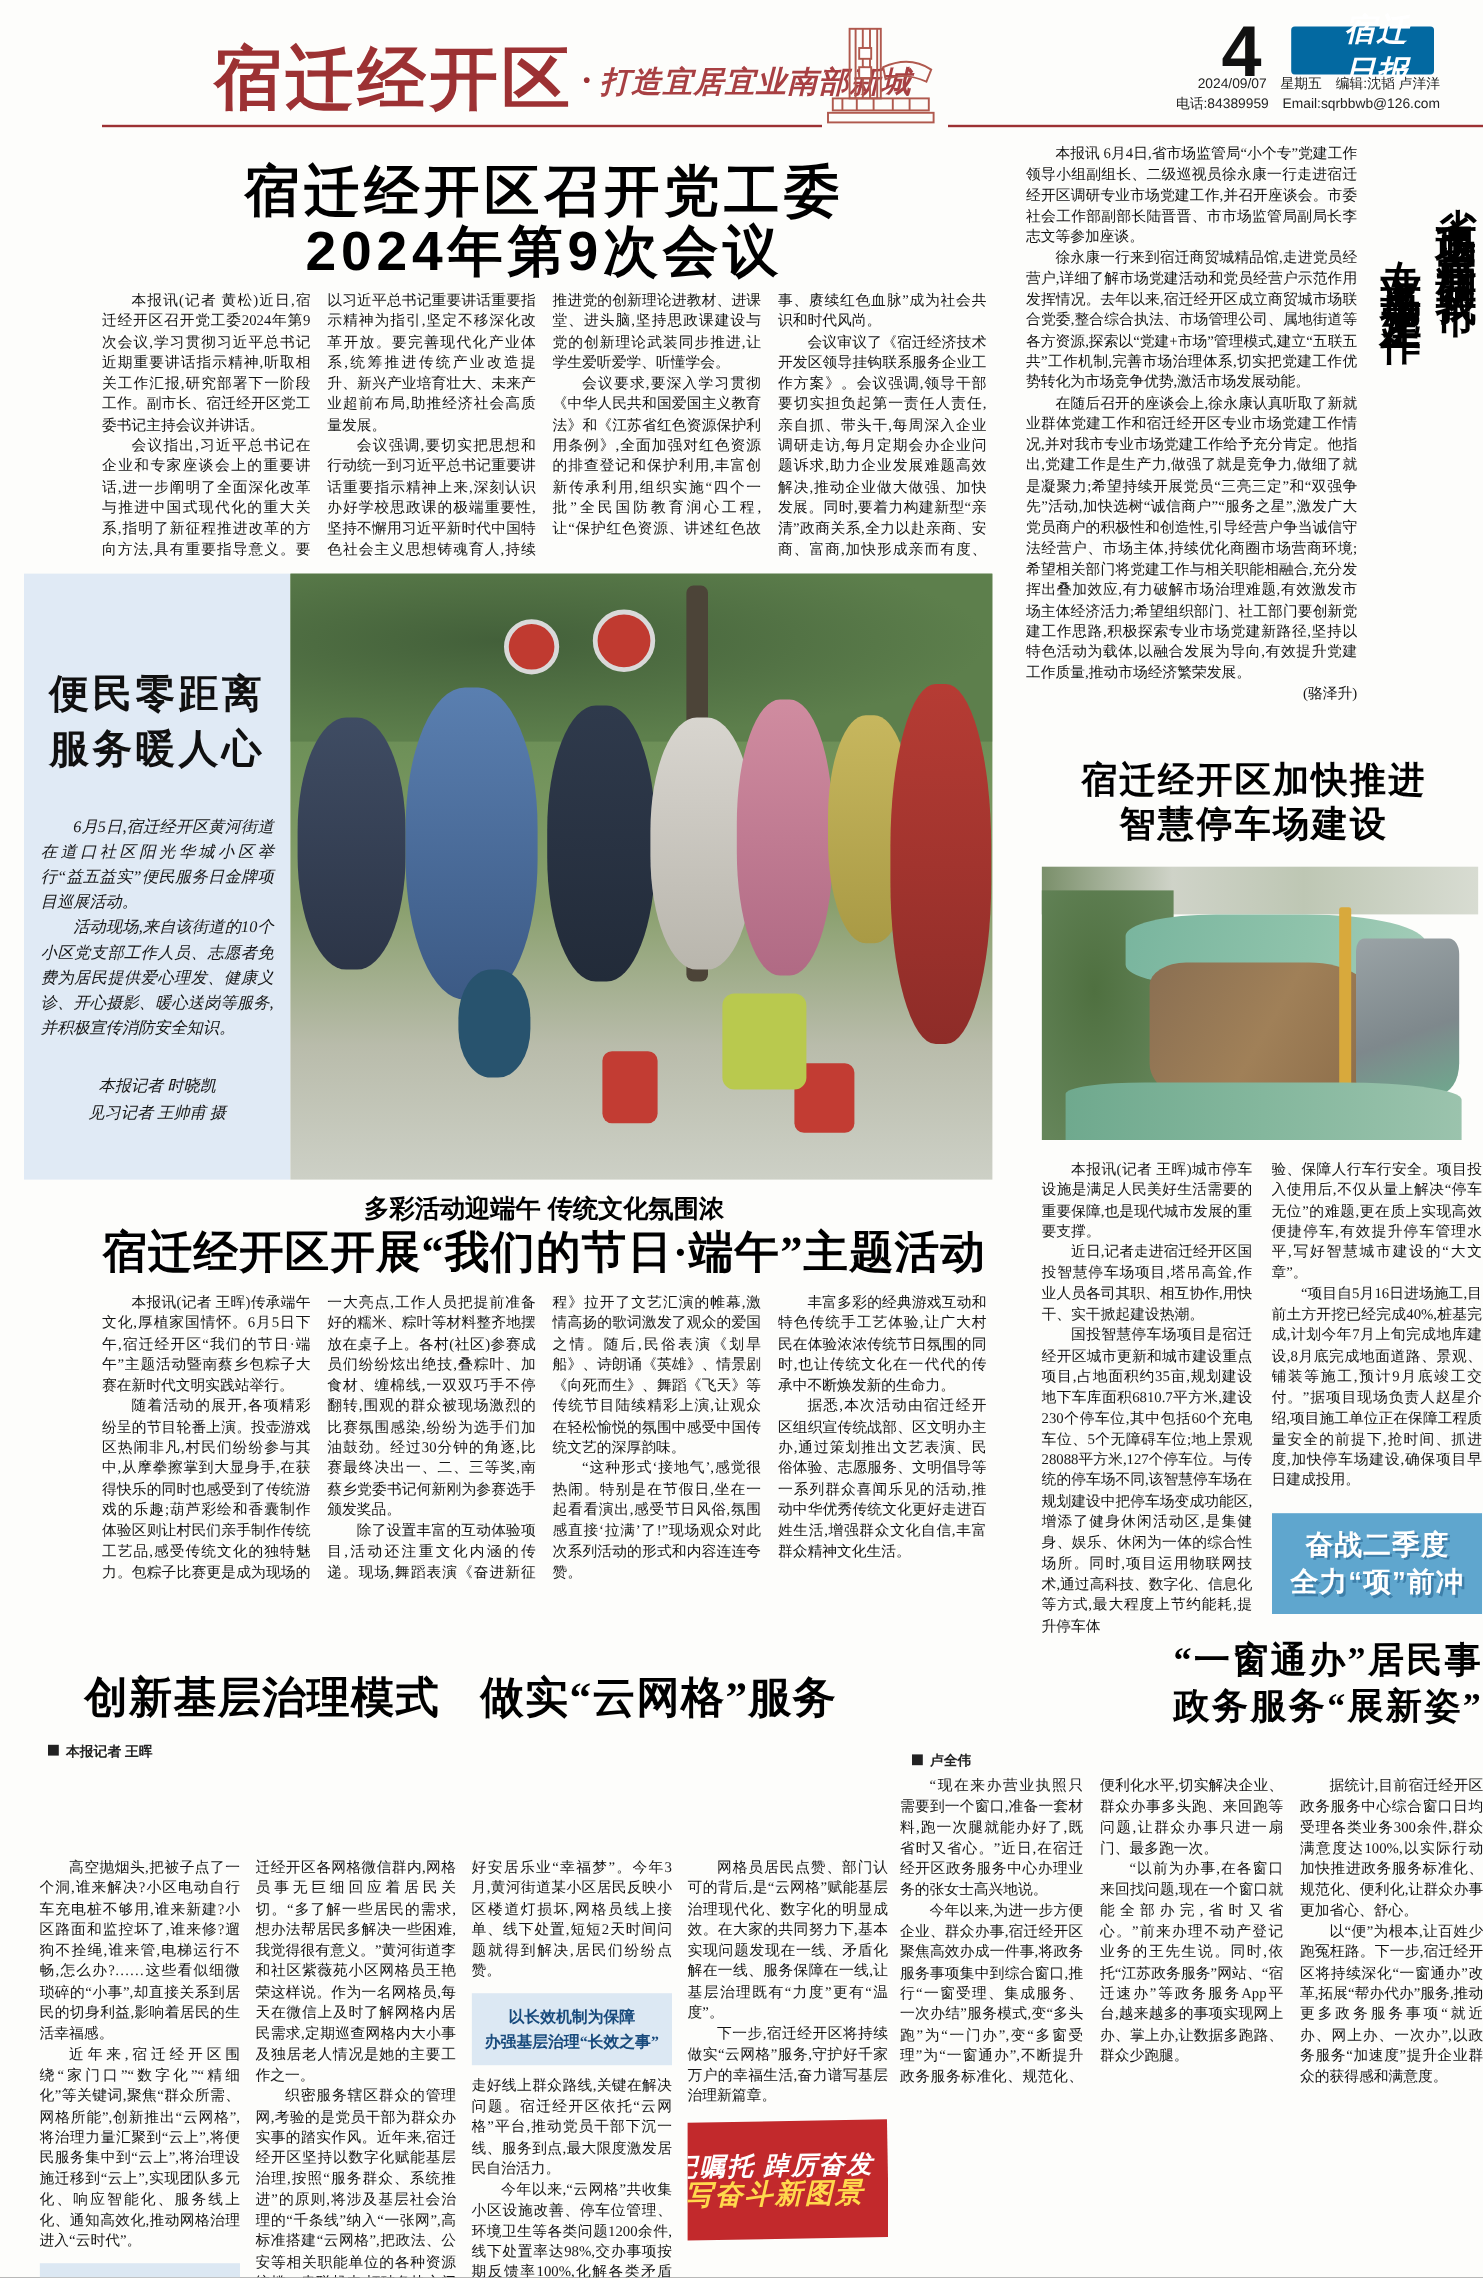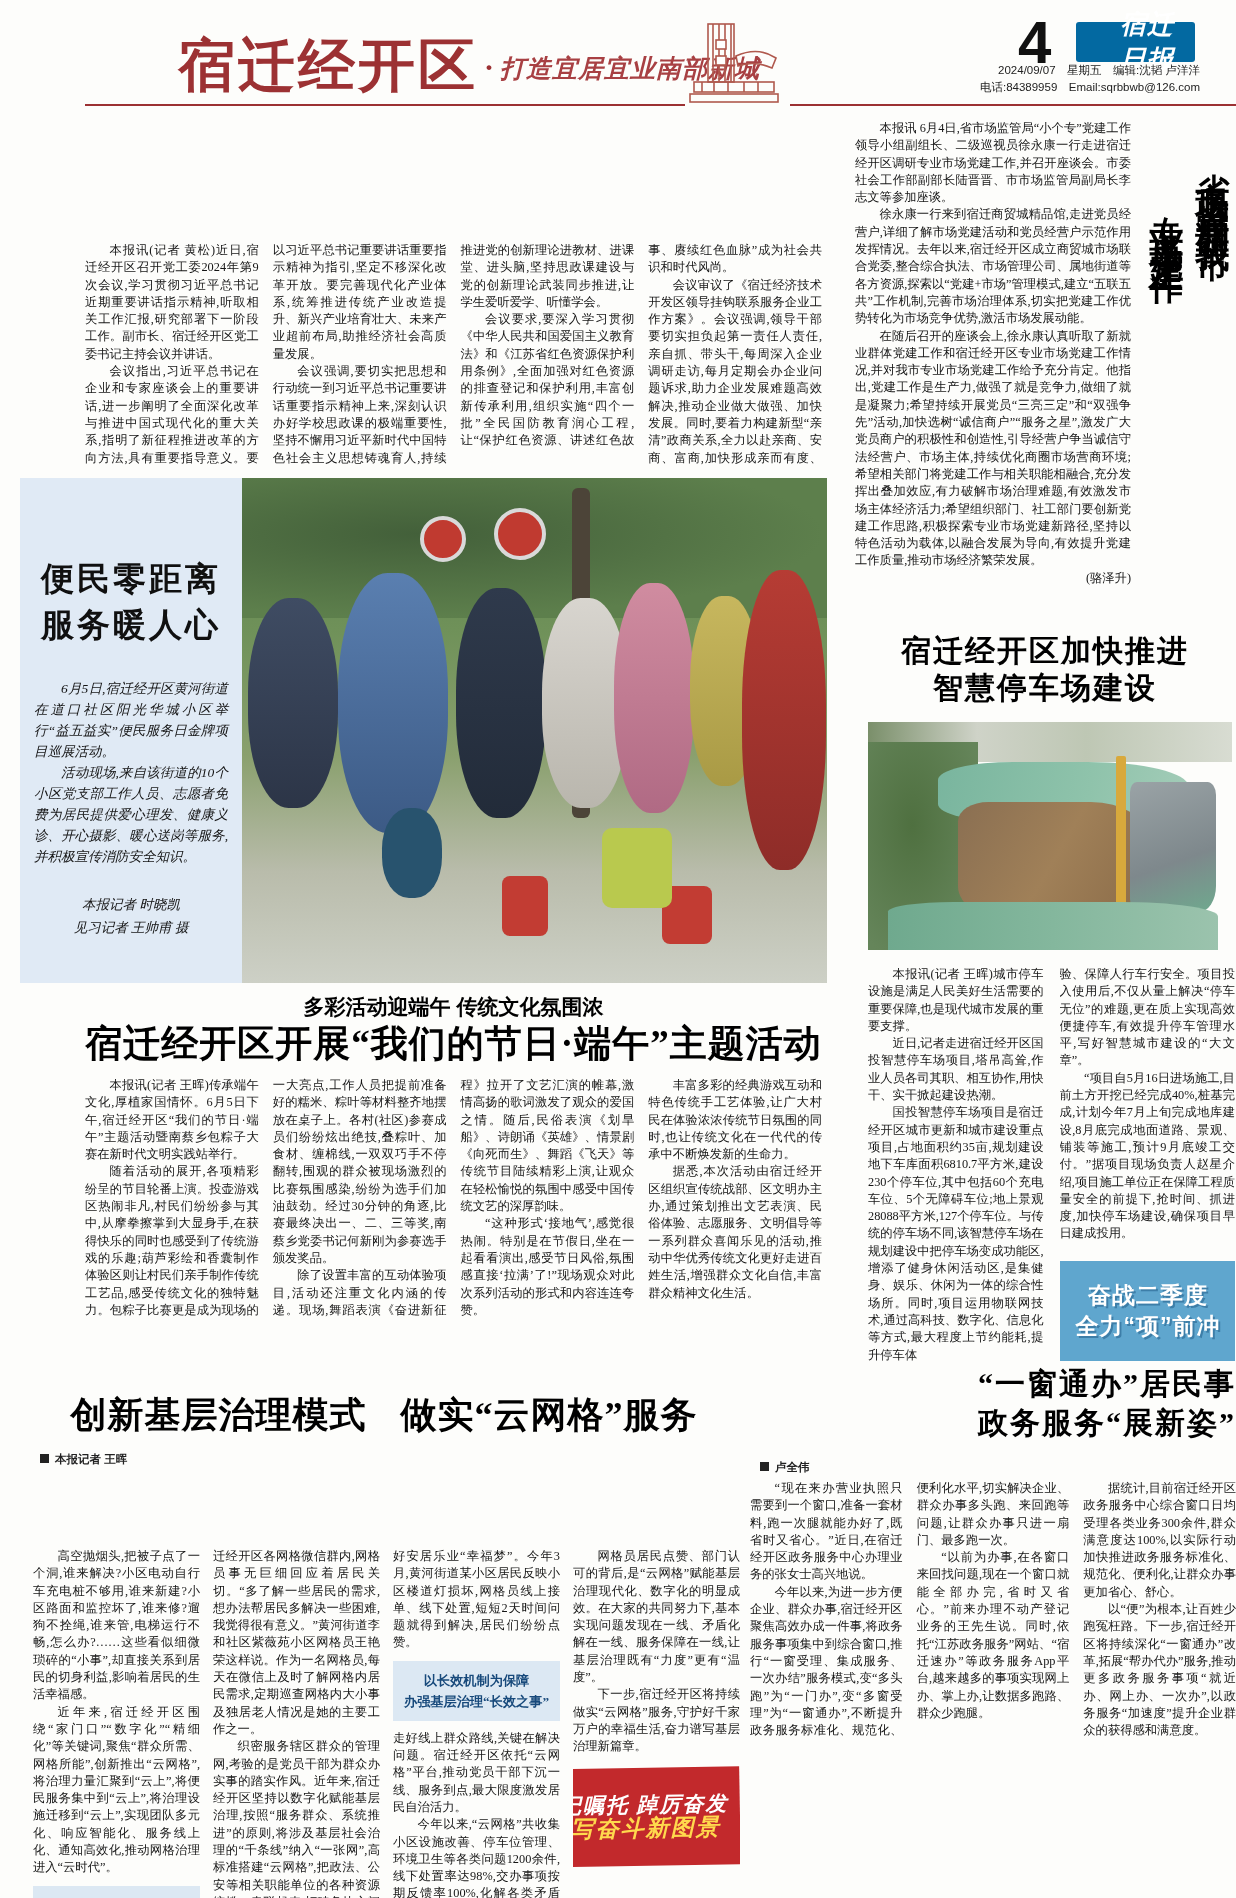--- a/index.html
+++ b/index.html
@@ -54,21 +54,21 @@
   .vhead .v2 { margin-top:42px; }
   .market-sig { display:block; text-align:right; }
   
   .parking { position:absolute; left:855px; top:632px; width:380px; }
   .p-head { text-align:center; font-weight:900; font-size:30px; line-height:37px; letter-spacing:2px; color:#000; }
   .p-photo { position:relative; margin:16px 0 0 13px; width:364px; height:228px; overflow:hidden;
     background:linear-gradient(160deg,#8fa37a 0%,#7d9a6d 18%,#9db08a 30%,#a8induced 0),
                linear-gradient(180deg,#b8c4ad 0%,#9fb28d 22%,#8e9f7e 100%); }
   .p-body { display:flex; gap:16px; margin-top:16px; margin-left:13px; }
   .p-col { width:176px; }
-  .blue-box { width:177px; height:100px; background:#5fa6ce; margin-top:18px;
+  .blue-box { width:177px; height:84px; background:#5fa6ce; margin-top:18px;
     display:flex; flex-direction:column; align-items:center; justify-content:center;
     color:#fff; font-family:"Liberation Sans",sans-serif; font-weight:900; font-size:23px; line-height:31px;
     text-shadow:2px 2px 0 #3d7ea8; letter-spacing:1px; }
   
   .e-head { position:absolute; left:33px; top:1391px; width:702px; text-align:center;
     font-weight:900; font-size:36px; letter-spacing:1px; color:#000; white-space:nowrap; }
   .e-head .gap { display:inline-block; width:34px; }
   .byline { font-family:"Liberation Sans",sans-serif; font-size:11.5px; font-weight:bold; color:#222; }
   .byline .sq { display:inline-block; width:9px; height:9px; background:#222; margin-right:6px; }
   .e-byline { position:absolute; left:40px; top:1452px; }
@@ -121,20 +121,24 @@
   <div class="masthead-box">
     <span>宿迁日报</span>
   </div>
   <div class="hdr-meta">
     <div>2024/09/07　星期五　编辑:沈韬 卢洋洋</div>
     <div>电话:84389959　Email:sqrbbwb@126.com</div>
   </div>
   <div class="hdr-rule-l"></div>
   <div class="hdr-rule-r"></div>
 
+  <div class="a-head">
+    <div>宿迁经开区召开党工委</div>
+    <div>2024年第9次会议</div>
+  </div>
   <div class="a-body bt">
       <p>本报讯(记者 黄松)近日,宿迁经开区召开党工委2024年第9次会议,学习贯彻习近平总书记近期重要讲话指示精神,听取相关工作汇报,研究部署下一阶段工作。副市长、宿迁经开区党工委书记主持会议并讲话。</p>
       <p>会议指出,习近平总书记在企业和专家座谈会上的重要讲话,进一步阐明了全面深化改革与推进中国式现代化的重大关系,指明了新征程推进改革的方向方法,具有重要指导意义。要以习近平总书记重要讲话重要指示精神为指引,坚定不移深化改革开放。要完善现代化产业体系,统筹推进传统产业改造提升、新兴产业培育壮大、未来产业超前布局,助推经济社会高质量发展。</p>
       <p>会议强调,要切实把思想和行动统一到习近平总书记重要讲话重要指示精神上来,深刻认识办好学校思政课的极端重要性,坚持不懈用习近平新时代中国特色社会主义思想铸魂育人,持续推进党的创新理论进教材、进课堂、进头脑,坚持思政课建设与党的创新理论武装同步推进,让学生爱听爱学、听懂学会。</p>
       <p>会议要求,要深入学习贯彻《中华人民共和国爱国主义教育法》和《江苏省红色资源保护利用条例》,全面加强对红色资源的排查登记和保护利用,丰富创新传承利用,组织实施“四个一批”全民国防教育润心工程,让“保护红色资源、讲述红色故事、赓续红色血脉”成为社会共识和时代风尚。</p>
       <p>会议审议了《宿迁经济技术开发区领导挂钩联系服务企业工作方案》。会议强调,领导干部要切实担负起第一责任人责任,亲自抓、带头干,每周深入企业调研走访,每月定期会办企业问题诉求,助力企业发展难题高效解决,推动企业做大做强、加快发展。同时,要着力构建新型“亲清”政商关系,全力以赴亲商、安商、富商,加快形成亲而有度、清而有为、公正无私、有为有位的新型政商关系,不断推动全区营商环境持续优化。</p>
     </div>
 
   <div class="feature">
     <div class="feature-panel">

